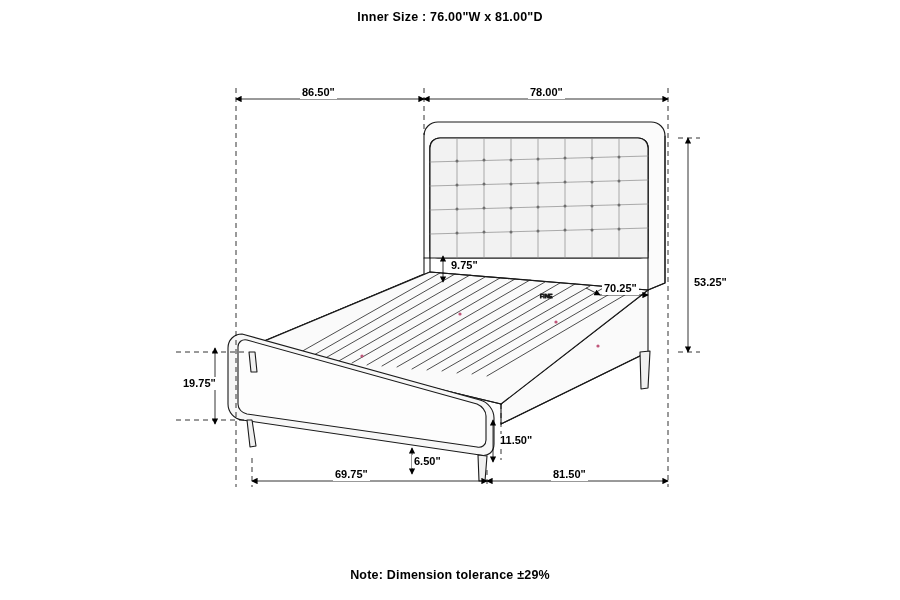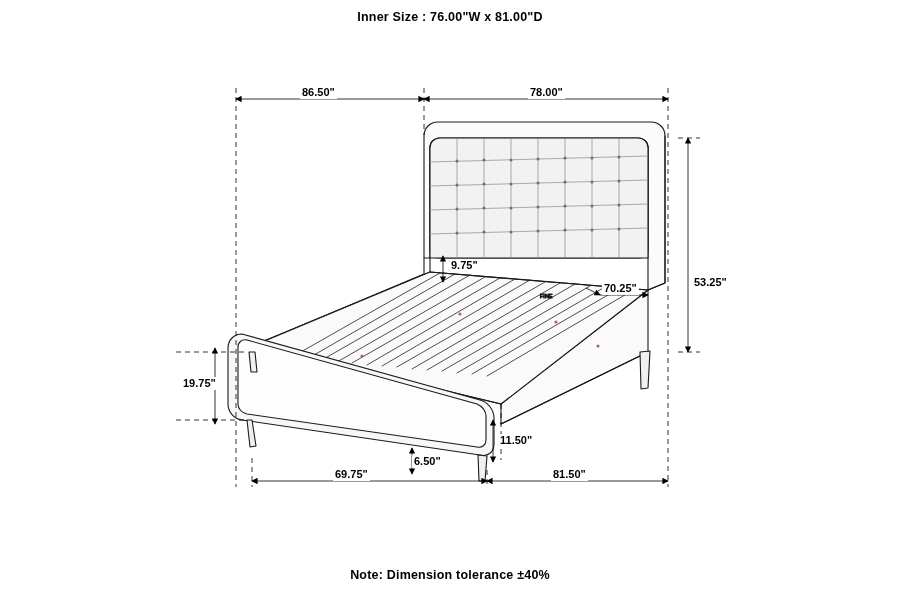--- a/index.html
+++ b/index.html
@@ -222,15 +222,15 @@
   <div class="dim-label" style="left:528px; top:86px;">78.00"</div>
   <div class="dim-label" style="left:692px; top:276px;">53.25"</div>
   <div class="dim-label" style="left:602px; top:282px;">70.25"</div>
   <div class="dim-label" style="left:449px; top:259px;">9.75"</div>
   <div class="dim-label" style="left:181px; top:377px;">19.75"</div>
   <div class="dim-label" style="left:498px; top:434px;">11.50"</div>
   <div class="dim-label" style="left:412px; top:455px;">6.50"</div>
   <div class="dim-label" style="left:333px; top:468px;">69.75"</div>
   <div class="dim-label" style="left:551px; top:468px;">81.50"</div>
 
-  <div class="note">Note: Dimension tolerance ±40%</div>
+  <div class="note">Note: Dimension tolerance ±29%</div>
 
 </div>
 
 </body></html>

